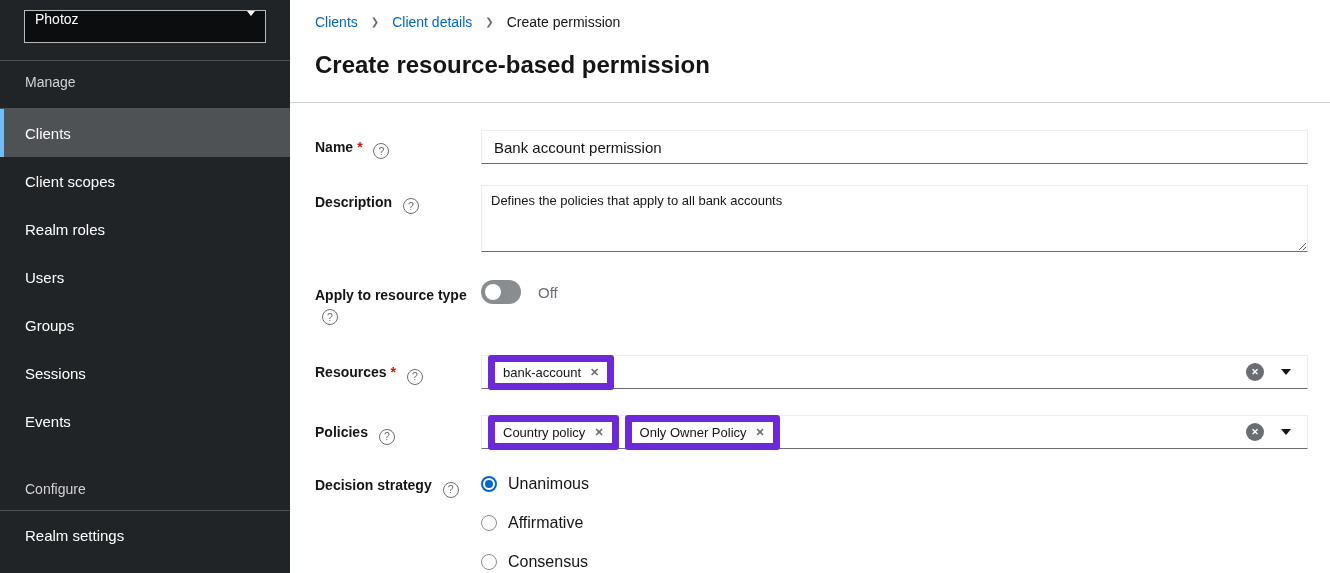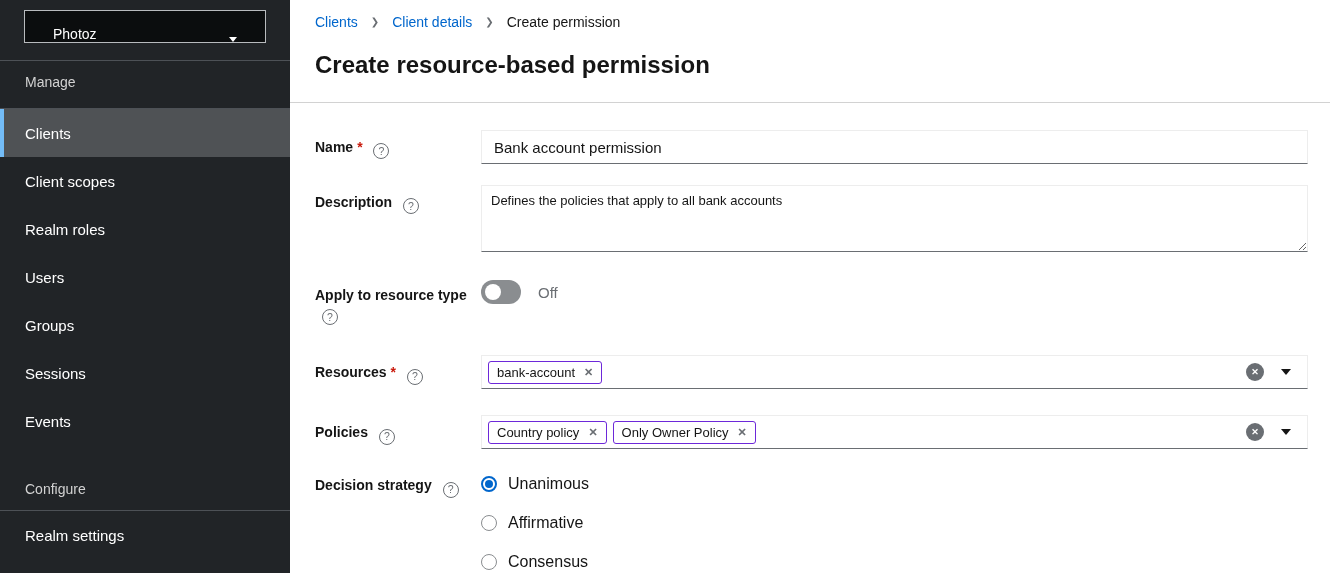--- a/index.html
+++ b/index.html
@@ -16,22 +16,22 @@
     position: absolute; left: 0; top: 0;
     width: 290px; height: 573px;
     background: #212427;
     color: #ffffff;
   }
   .realm-selector {
     margin: 10px 24px 0 24px;
     height: 33px;
     background: #0b0d0e;
     border: 1px solid #b8bbbe;
-    display: flex; align-items: flex-end; justify-content: space-between;
-    padding: 0 28px;
+    display: flex; align-items: flex-start; justify-content: space-between;
+    padding: 0 10px;
     font-size: 14px;
     cursor: pointer;
   }
   .caret-down { width: 0; height: 0; border-left: 4px solid transparent; border-right: 4px solid transparent; }
   .caret-down.light { border-top: 5px solid #ffffff; }
   .caret-down.dark  { border-top: 6px solid #151515; border-left-width: 5px; border-right-width: 5px; }
   .nav-divider { height: 1px; background: #4d5156; }
   .nav-divider.top-gap { margin-top: 17px; }
   .nav-section-title {
     padding: 13px 0 17px 25px;
@@ -127,21 +127,21 @@
   .multiselect {
     height: 34px;
     border: 1px solid #ededed; border-bottom: 1px solid #6a6e73;
     display: flex; align-items: center; justify-content: space-between;
     padding: 0 16px 0 6px;
     cursor: text;
   }
   .chips { display: flex; align-items: center; gap: 6px; }
   .chip {
     display: inline-flex; align-items: center; gap: 9px;
-    border: 1px solid #6d28d9; border-radius: 3px;
+    border: 7px solid #6d28d9; border-radius: 3px;
     background: #ffffff;
     padding: 3px 8px;
     font-size: 13px; color: #151515;
   }
   .chip-close {
     background: none; border: none; cursor: pointer;
     color: #6a6e73; font-size: 11px; font-weight: bold;
     padding: 0; line-height: 1;
     font-family: "Liberation Sans", sans-serif;
   }

